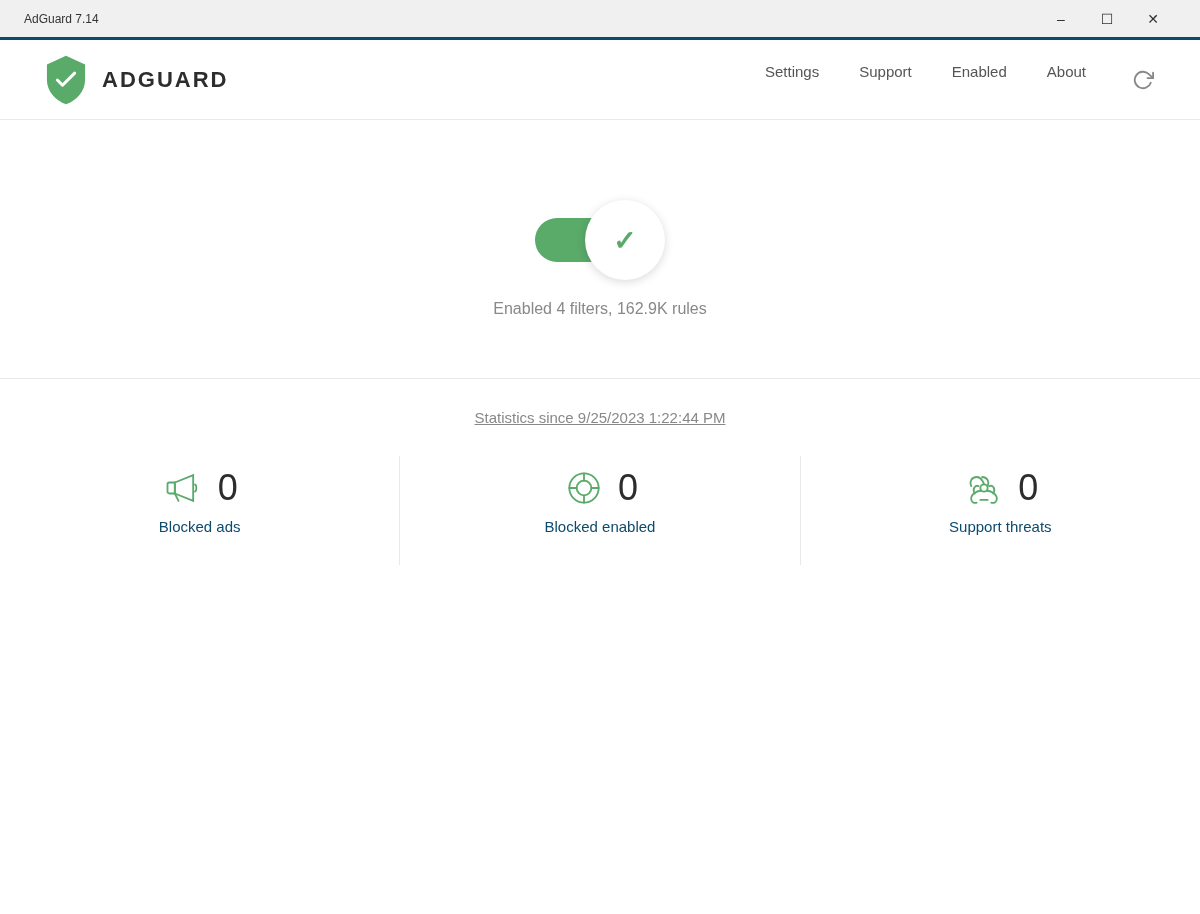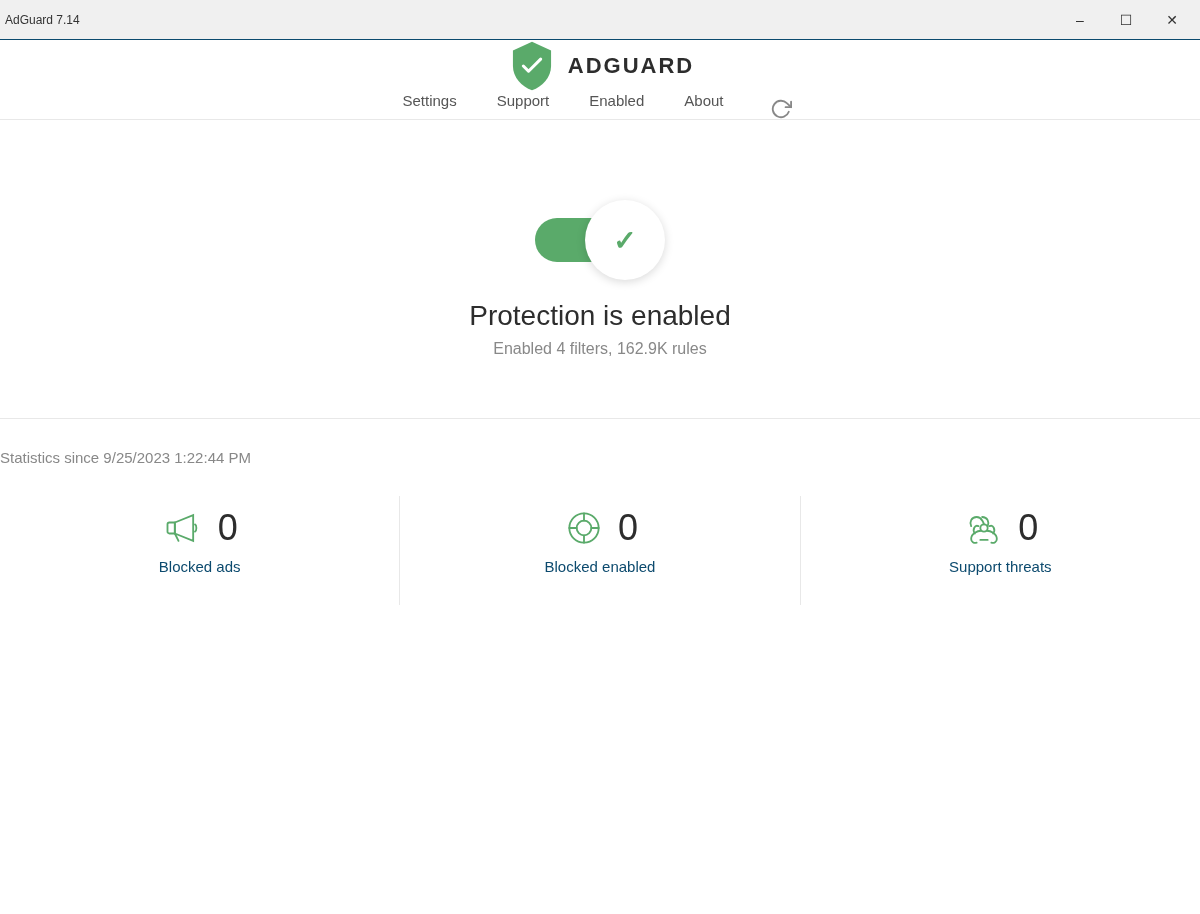--- a/index.html
+++ b/index.html
@@ -16,24 +16,24 @@
       overflow: hidden;
       display: flex;
       flex-direction: column;
     }
 
     
     .title-bar {
       display: flex;
       align-items: center;
       justify-content: space-between;
-      padding: 0 5px;
+      padding: 0 24px;
       height: 40px;
       background: #f0f0f0;
-      border-bottom: 1px solid #0c4a6e;
+      border-bottom: 3px solid #0c4a6e;
       flex-shrink: 0;
       gap: 12px;
     }
 
     .title-bar-title {
       font-size: 12px;
       color: #333;
     }
 
     .title-bar-controls {
@@ -56,21 +56,20 @@
 
     
     .header {
       display: flex;
       align-items: center;
       justify-content: space-between;
       padding: 0 40px;
       height: 80px;
       border-bottom: 1px solid #e8e8e8;
       flex-shrink: 0;
-      flex-direction: column;
     }
 
     .logo {
       display: flex;
       align-items: center;
       gap: 10px;
     }
 
     .logo-text {
       font-size: 22px;
@@ -173,23 +172,25 @@
     }
 
     
     .stats-section {
       width: 100%;
       border-top: 1px solid #e8e8e8;
       padding-top: 30px;
     }
 
     .stats-label {
+      text-align: center;
       font-size: 15px;
       color: #888;
       margin-bottom: 30px;
+      text-decoration: underline;
     }
 
     .stats-grid {
       display: flex;
       align-items: stretch;
     }
 
     .stat-item {
       flex: 1;
       display: flex;
@@ -277,21 +278,20 @@
 
 <div class="main">
 
   <div class="protection-section">
     <div class="toggle-wrapper">
       <div class="toggle-track"></div>
       <div class="toggle-knob">
         <span class="check-icon">✓</span>
       </div>
     </div>
-    <h2 class="protection-title">Protection is enabled</h2>
     <p class="protection-subtitle">Enabled 4 filters, 162.9K rules</p>
   </div>
 
   <div class="stats-section">
     <p class="stats-label">Statistics since 9/25/2023 1:22:44 PM</p>
 
     <div class="stats-grid">
 
       <div class="stat-item">
         <div class="stat-icon-row">

